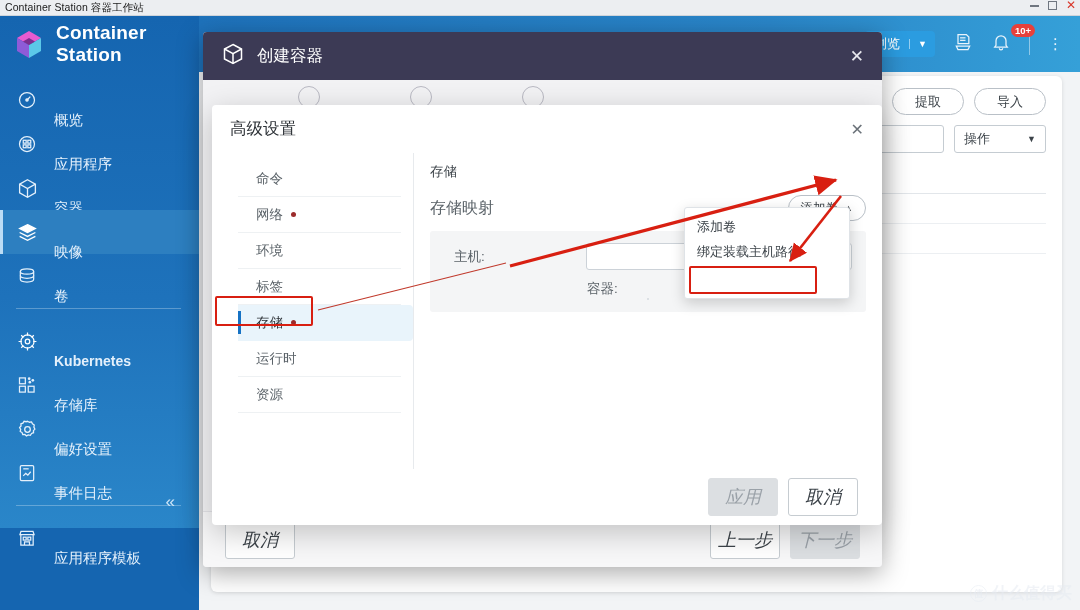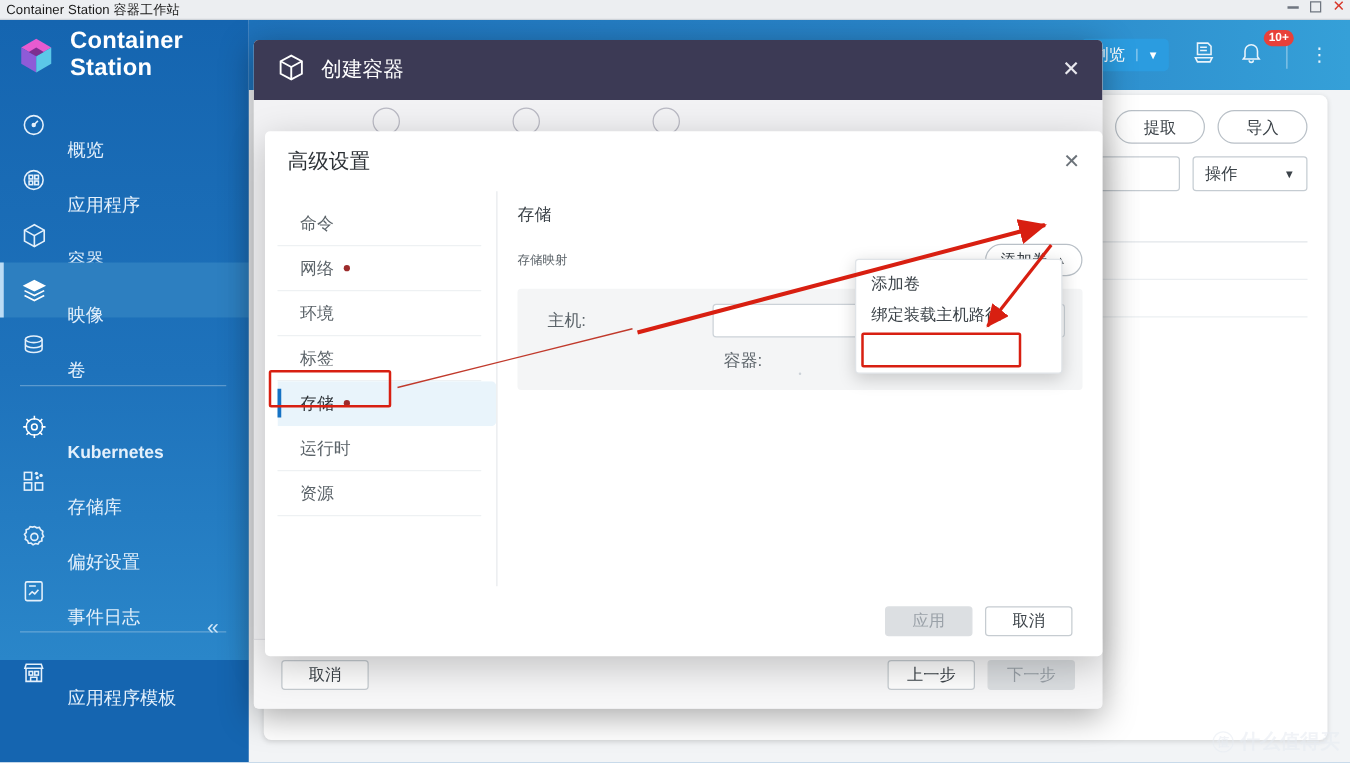--- a/index.html
+++ b/index.html
@@ -123,54 +123,54 @@
   .step-c {
     position:absolute; top: 6px; width: 22px; height: 22px; border-radius: 50%;
     border: 1.6px solid #b9b9c3; background:#f2f2f4;
   }
   .m1-body { flex:1; position:relative; }
   .m1-foot {
     height: 56px; background:#f7f7f8; border-top:1px solid #e2e2e6;
     display:flex; align-items:center; padding: 0 22px; flex:0 0 56px;
   }
   .btn {
-    border:1px solid #c6ccd1; background:#fff; border-radius:3px; height:24px; min-width:70px;
-    display:flex; align-items:center; justify-content:center; font-size:13px; color:#3c4349; cursor:pointer;
+    border:1px solid #c6ccd1; background:#fff; border-radius:3px; height:38px; min-width:70px;
+    display:flex; align-items:center; justify-content:center; font-size:18px; color:#3c4349; cursor:pointer;font-style:italic;
   }
   .btn.disabled { background:#dcdfe2; border-color:#dcdfe2; color:#9aa1a8; cursor:default; }
   .foot-right { margin-left:auto; display:flex; gap:10px; }
 
   
   .modal2 {
     position:absolute; left: 212px; top: 105px; width: 670px; height: 420px;
     background:#fff; border-radius: 4px; box-shadow: 0 8px 30px rgba(0,0,0,.22); z-index: 30;
     display:flex; flex-direction:column; overflow:hidden;
   }
   .m2-head { height: 48px; display:flex; align-items:center; padding: 0 18px; flex:0 0 48px; }
   .m2-title { font-size: 16.5px; color:#2c3136; }
   .m2-x { margin-left:auto; font-size:16px; color:#6b7279; cursor:pointer; }
-  .m2-body { flex:1; display:flex; min-height:0; }
+  .m2-body { flex:1; display:flex; min-height:0;margin-left:16px; }
   .m2-nav { width: 186px; padding: 8px 0 0 10px; border-right:1px solid #e7eaed; }
   .m2-nav-item {
     height: 36px; display:flex; align-items:center; gap:5px; padding-left: 18px;
     font-size: 13.5px; color:#5b6369; border-bottom:1px solid #eef1f3; cursor:pointer; position:relative;
     margin-right: 12px;
   }
   .m2-nav-item.active {
     background:#e9f4fb; color:#2c3136; border-bottom-color:transparent;
     margin-right: 0; border-radius: 0 4px 4px 0;
   }
   .m2-nav-item.active::before {
     content:""; position:absolute; left:0; top:6px; bottom:6px; width:3px; background:#1672c4;
   }
   .dot { width:5px; height:5px; border-radius:50%; background:#9c2b2b; display:inline-block; margin-left:3px; }
   .m2-main { flex:1; padding: 10px 16px 0 16px; position:relative; }
   .sec-title { font-size:13.5px; color:#3c4349; margin-bottom: 14px; }
   .sec-row { display:flex; align-items:center; margin-bottom: 10px; }
-  .sec-label { font-size:10px; color:#5b6369; }
+  .sec-label { font-size:16px; color:#5b6369; }
   .add-vol-btn {
     margin-left:auto; border:1px solid #b9c0c7; border-radius:15px; height:26px; padding: 0 12px;
     display:flex; align-items:center; gap:6px; font-size:12.5px; color:#3c4349; background:#fff; cursor:pointer;
   }
   .map-box { background:#f4f5f6; border-radius:3px; padding: 12px 14px; }
   .map-row { display:flex; align-items:center; margin-bottom: 10px; }
   .map-row:last-child { margin-bottom: 0; flex-direction: column; }
   .map-label { width: 142px; font-size:13.5px; color:#5b6369; padding-left: 10px; }
   .map-input { flex:1; height: 27px; border:1px solid #ccd2d8; border-radius:3px; background:#fff; }
   .m2-foot { height: 56px; display:flex; align-items:center; justify-content:flex-end; gap:10px; padding: 0 24px; flex:0 0 56px; }

